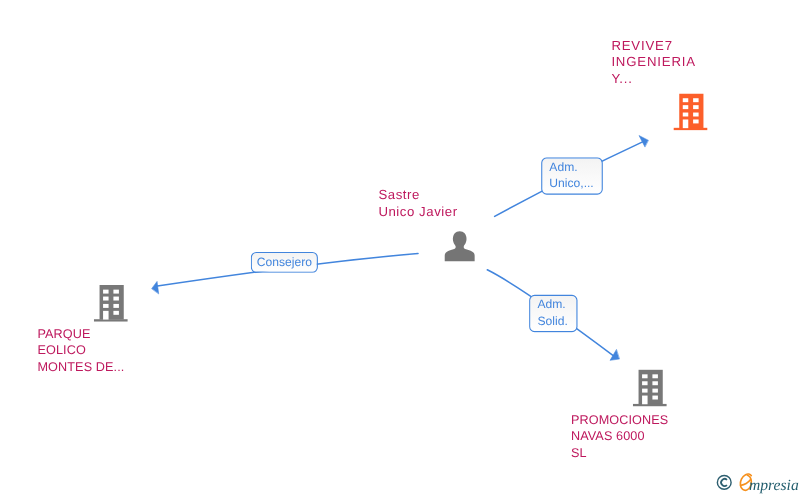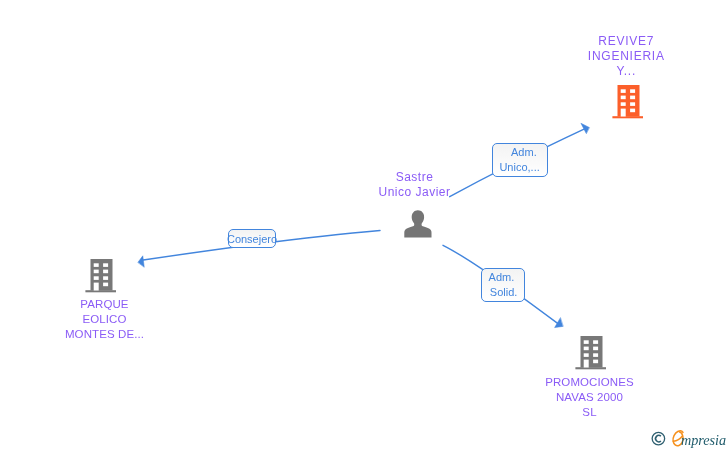--- a/index.html
+++ b/index.html
@@ -3,31 +3,31 @@
 <meta charset="utf-8">
 <style>
   html,body{margin:0;padding:0;}
   body{width:728px;height:450px;background:#ffffff;overflow:hidden;
        font-family:"Liberation Sans",sans-serif;position:relative;}
   .layer{position:absolute;left:0;top:0;width:728px;height:450px;}
   #edges{z-index:1;}
   #nodes{z-index:2;}
 
   .node-icon{position:absolute;}
-  .node-label{position:absolute;text-align:center;color:#8b5cf6;transform:translateZ(0);
+  .node-label{position:absolute;color:#be185d;transform:translateZ(0);
               white-space:pre-line;font-size:11.5px;line-height:15px;
               letter-spacing:0.1px;}
   .node-label.big{font-size:12px;letter-spacing:0.75px;}
   .node-label.person{font-size:12px;letter-spacing:0.5px;}
 
   .edge-label{position:absolute;box-sizing:border-box;
               border:1px solid #4285dd;border-radius:5px;
               background:linear-gradient(180deg,#f3f3f3 0%,#ffffff 100%);
               color:#4285dd;font-size:11px;line-height:15px;transform:translateZ(0);
-              text-align:right;white-space:pre;
+              text-align:left;white-space:pre;
               display:flex;align-items:center;justify-content:center;
               z-index:3;}
 
   #watermark{position:absolute;z-index:4;white-space:nowrap;transform:translateZ(0);}
 </style>
 </head>
 <body>
 
 <svg class="layer" id="edges" viewBox="0 0 728 450">
   <g stroke="#4285dd" stroke-width="1.45" fill="#4285dd" stroke-linecap="round">
@@ -108,28 +108,28 @@
           <rect x="18.1" y="4.3" width="5" height="3.6"></rect>
         <rect x="8.7" y="10.6" width="5" height="3.6"></rect>
           <rect x="18.1" y="10.6" width="5" height="3.6"></rect>
         <rect x="8.7" y="17.3" width="5" height="3.6"></rect>
           <rect x="18.1" y="17.3" width="5" height="3.6"></rect>
         <rect x="8.7" y="23.6" width="5" height="7.9"></rect>
           <rect x="18.1" y="23.6" width="5" height="3.6"></rect>
       </g>
     </svg>
     <div class="node-label" style="left:519px;top:374.5px;width:141px;">PROMOCIONES
-NAVAS 2000
+NAVAS 6000
 SL</div>
   </div>
 </div>
 
 <div class="edge-label" style="left:491.5px;top:143.3px;width:56.2px;height:33.8px;">Adm. 
 Unico,...</div>
-<div class="edge-label" style="left:228px;top:228.6px;width:48px;height:19.2px;padding-top:2.2px;">Consejero</div>
+<div class="edge-label" style="left:228px;top:228.6px;width:61px;height:19.2px;padding-top:2.2px;">Consejero</div>
 <div class="edge-label" style="left:481.4px;top:267.8px;width:43.2px;height:33.8px;">Adm. 
 Solid.</div>
 
 <div id="watermark" style="left:650px;top:428px;width:78px;height:22px;text-decoration:underline;">
   <svg width="78" height="22" viewBox="0 0 78 22">
     <g fill="none" stroke="#2e5f70" aria-label="©">
       <title>©</title>
       <circle cx="8.4" cy="10.6" r="6.25" stroke-width="1.3"></circle>
       <path d="M 10.9 8.2 A 3.2 3.2 0 1 0 10.9 13.0" stroke-width="1.6" stroke-linecap="butt"></path>
     </g>

